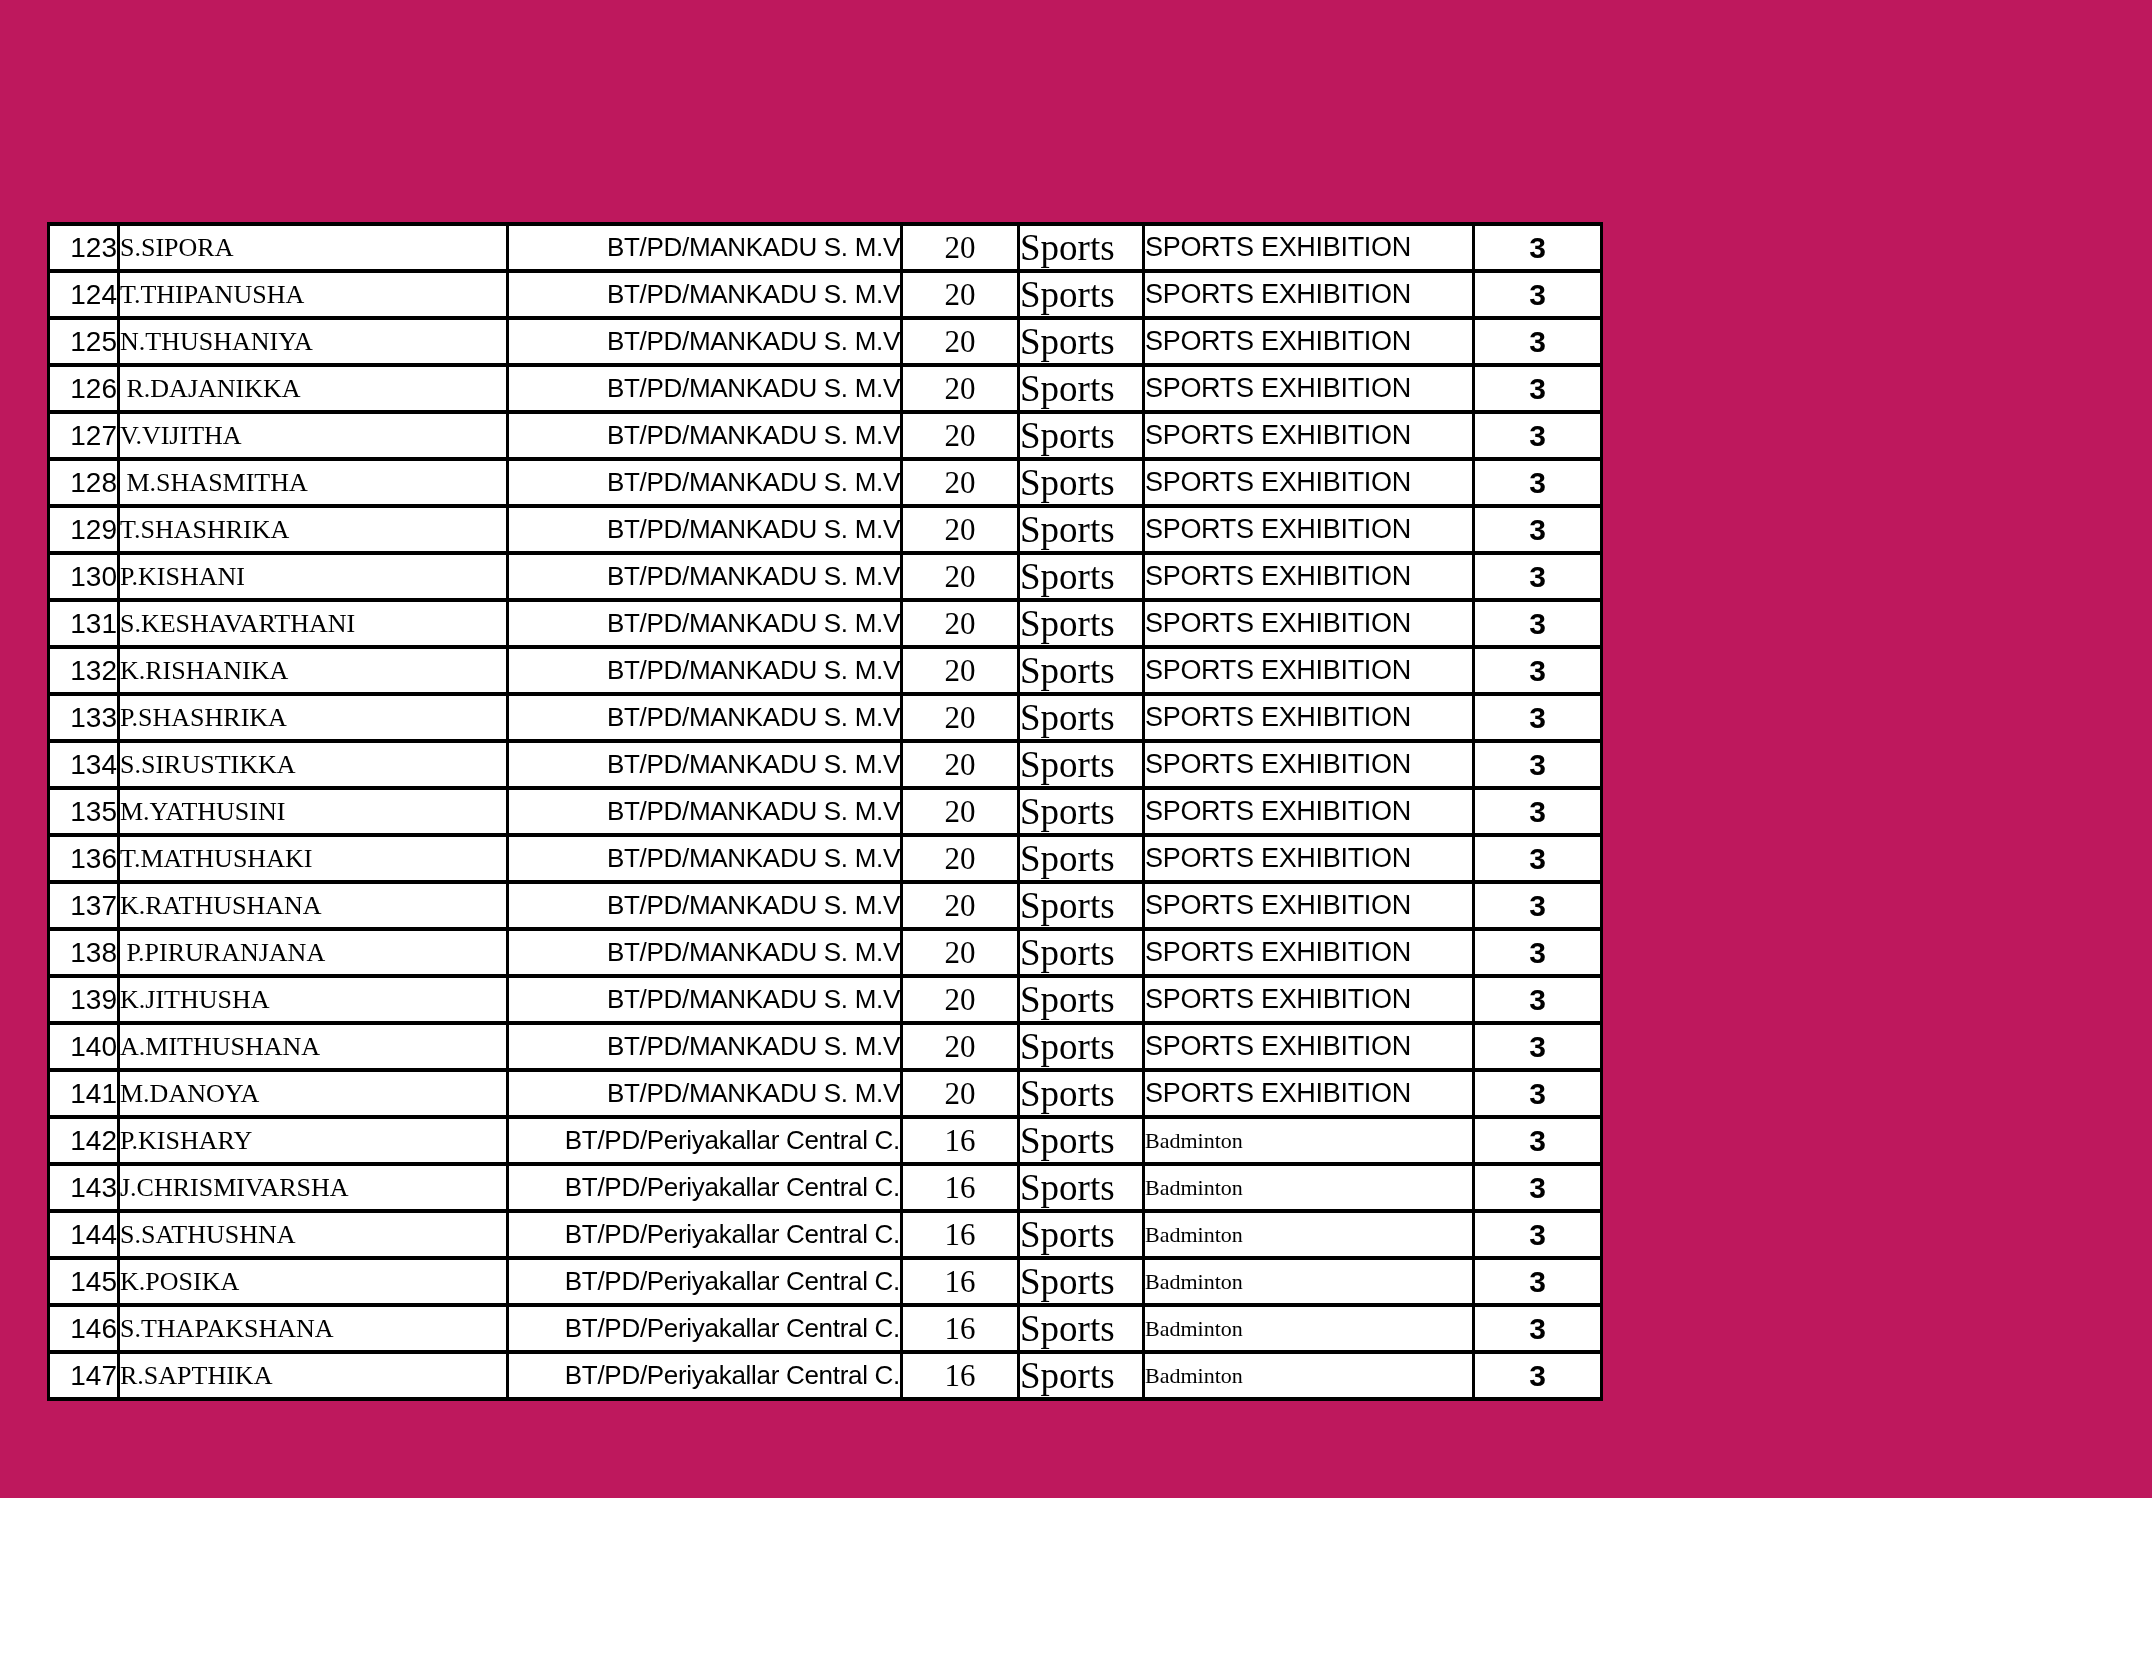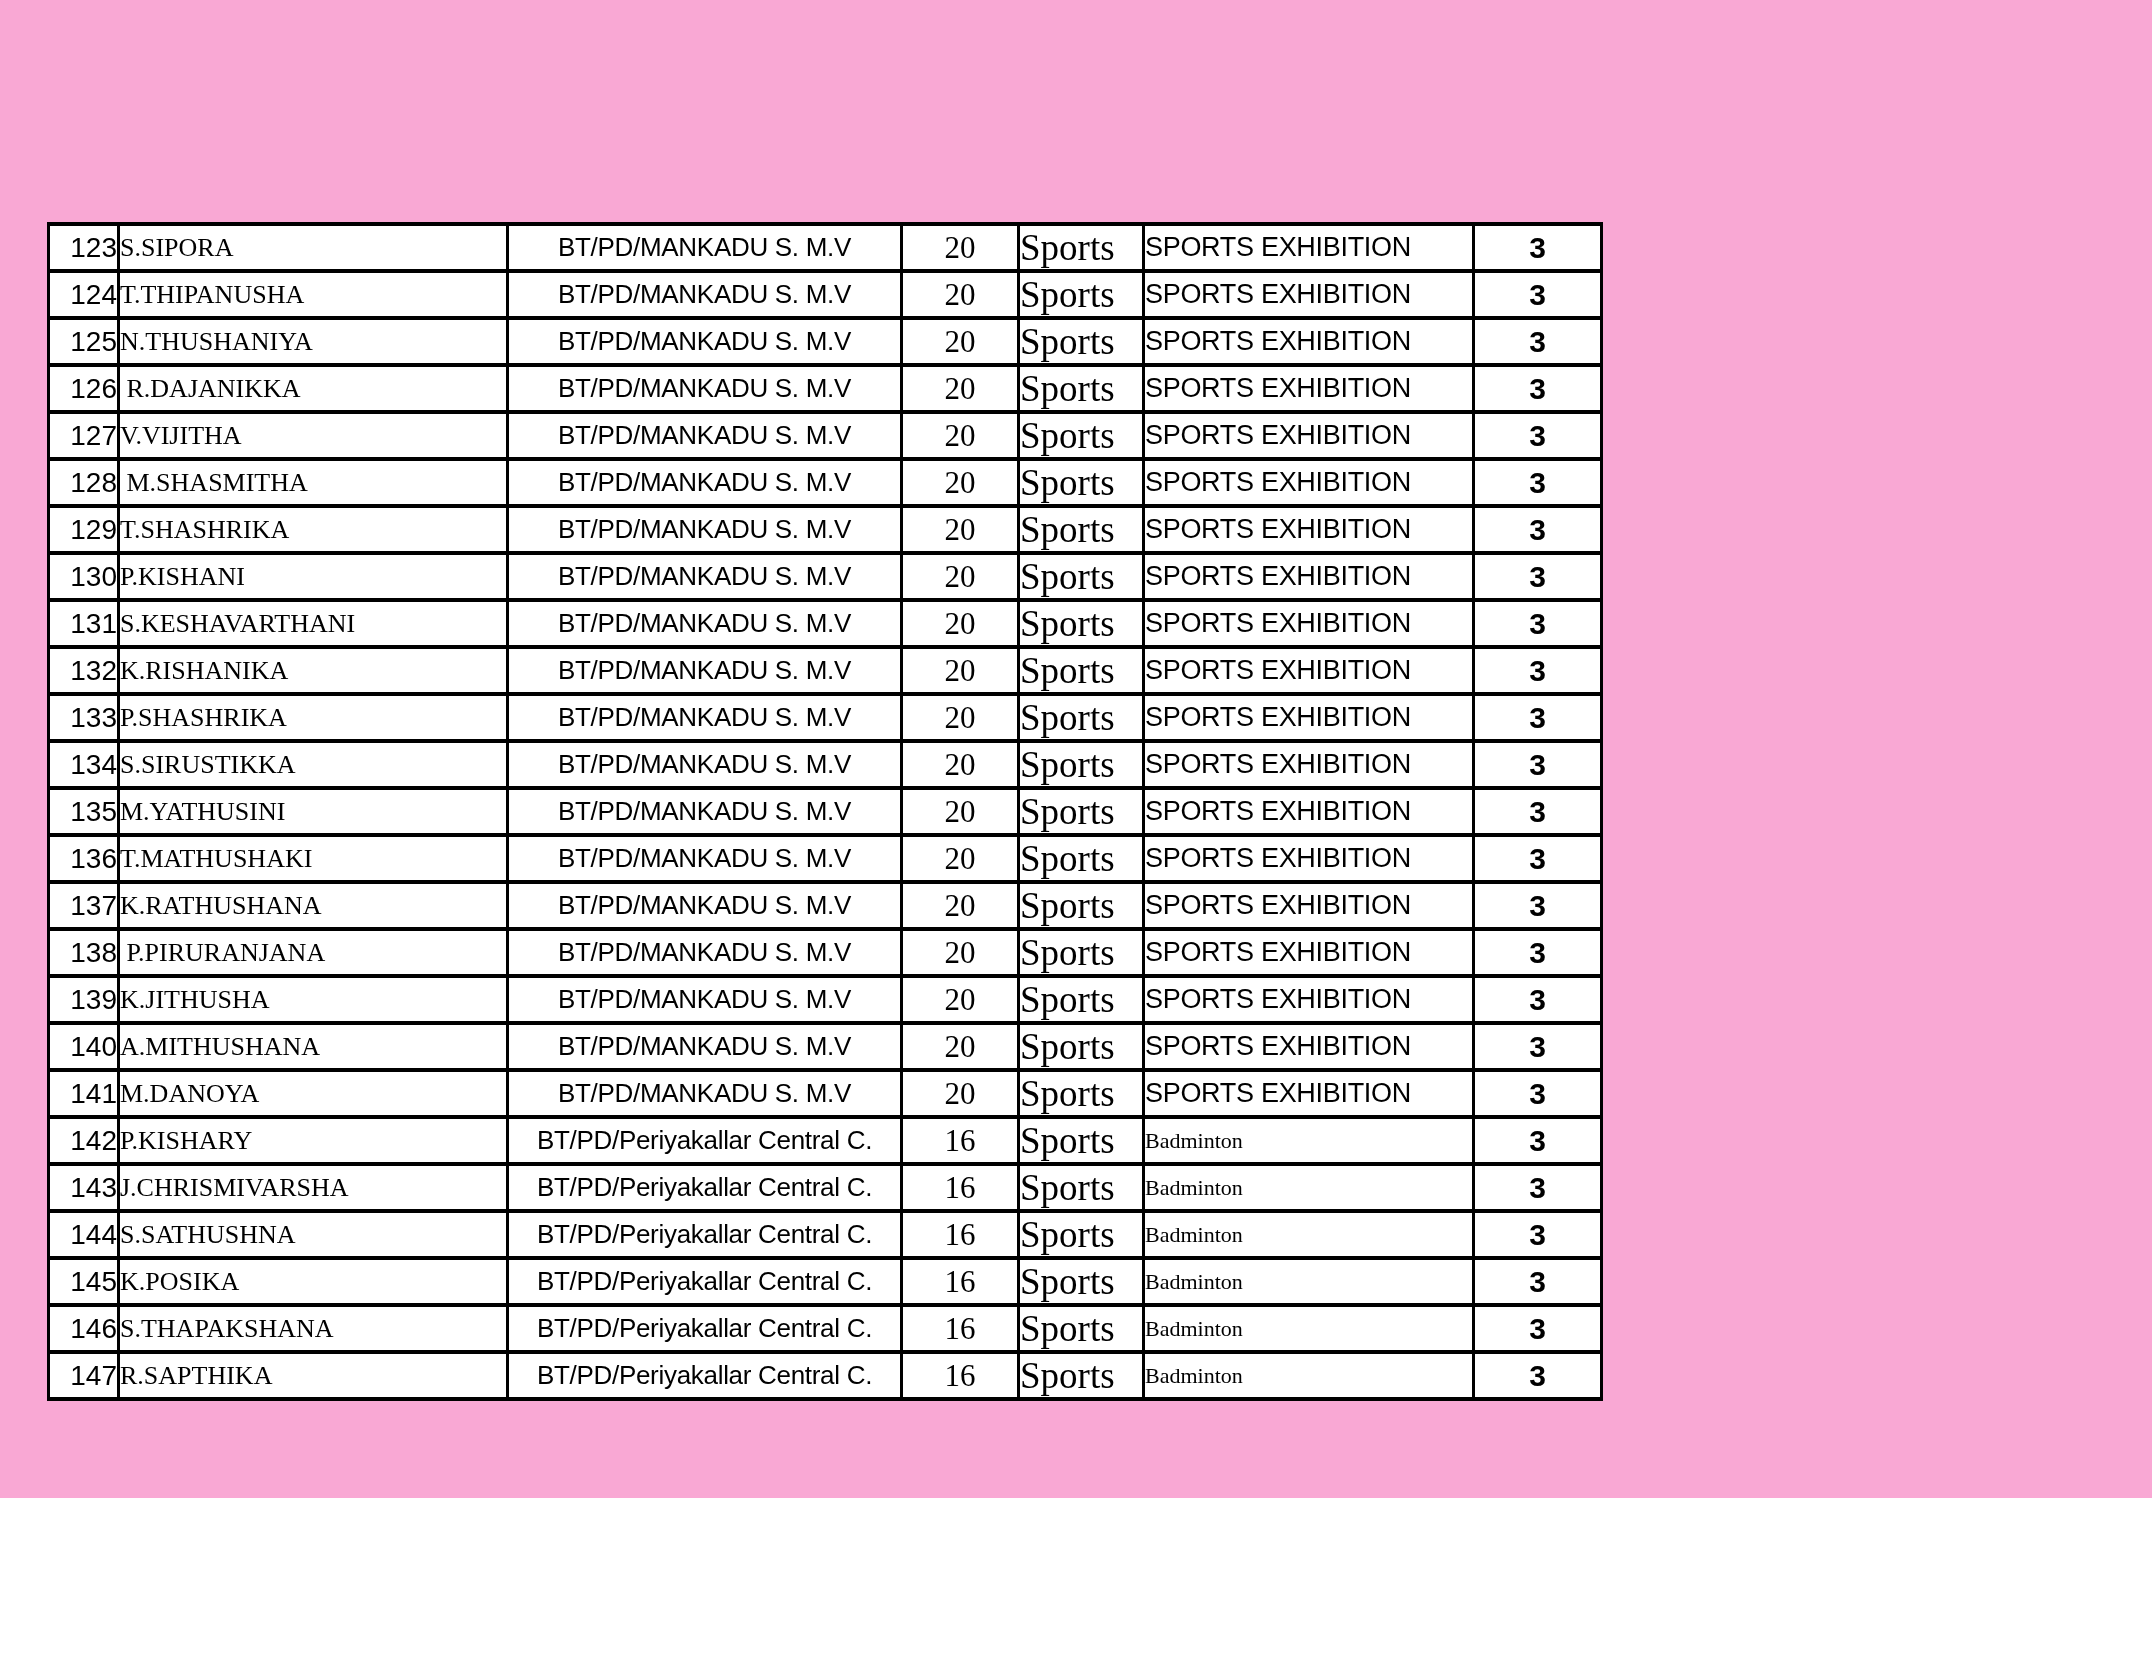--- a/index.html
+++ b/index.html
@@ -4,21 +4,21 @@
 <style>
   html, body {
     margin: 0;
     padding: 0;
     background: #ffffff;
   }
   .page {
     position: relative;
     width: 2152px;
     height: 1498px;
-    background: #f9a8d4;
+    background: #be185d;
     overflow: hidden;
   }
   table.roster {
     position: absolute;
     left: 47px;
     top: 222px;
     width: 1553px;
     border-collapse: collapse;
     table-layout: fixed;
     color: #000000;
@@ -43,21 +43,21 @@
     font-family: "Liberation Serif", serif;
     font-size: 26px;
     text-align: left;
     padding-left: 6px;
   }
   td.c-name.shrink { font-size: 26px; }
   td.c-school {
     font-family: "Liberation Sans", sans-serif;
     font-size: 26px;
     letter-spacing: -0.3px;
-    text-align: center;
+    text-align: right;
     padding-left: 6px;
   }
   td.c-age {
     font-family: "Liberation Serif", serif;
     font-size: 31px;
     text-align: center;
   }
   td.c-cat {
     font-family: "Liberation Serif", serif;
     font-size: 37px;

